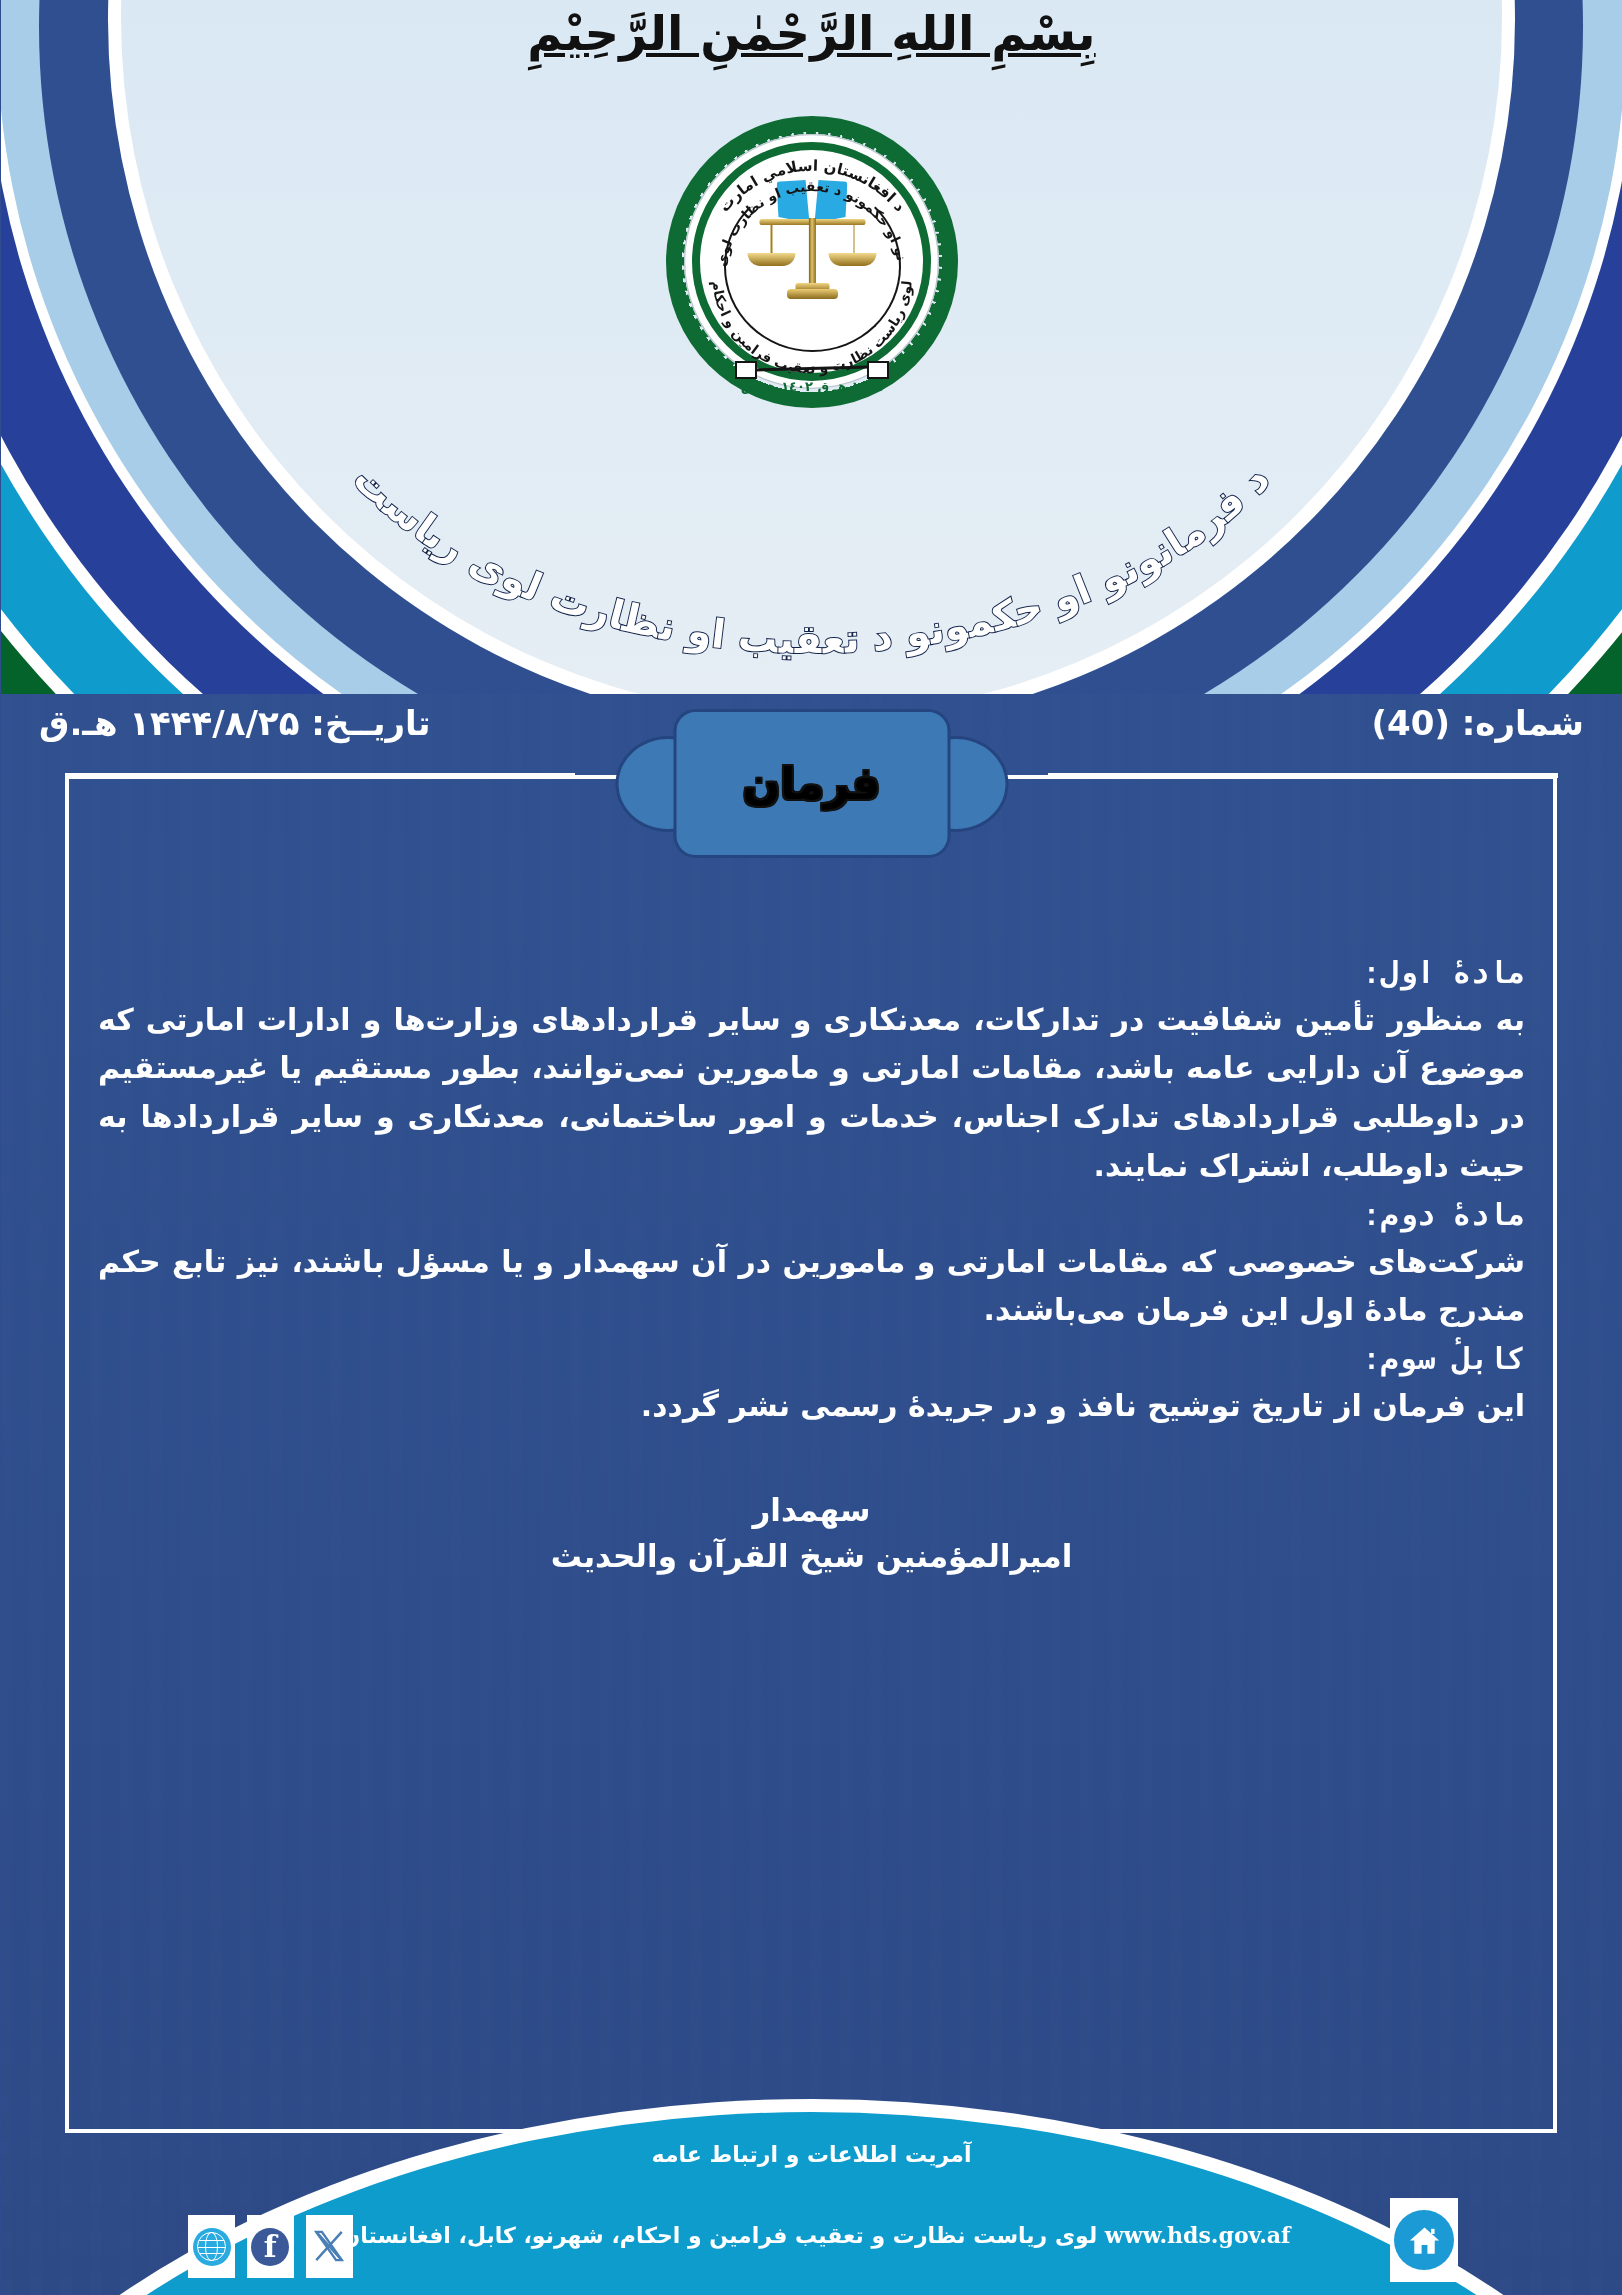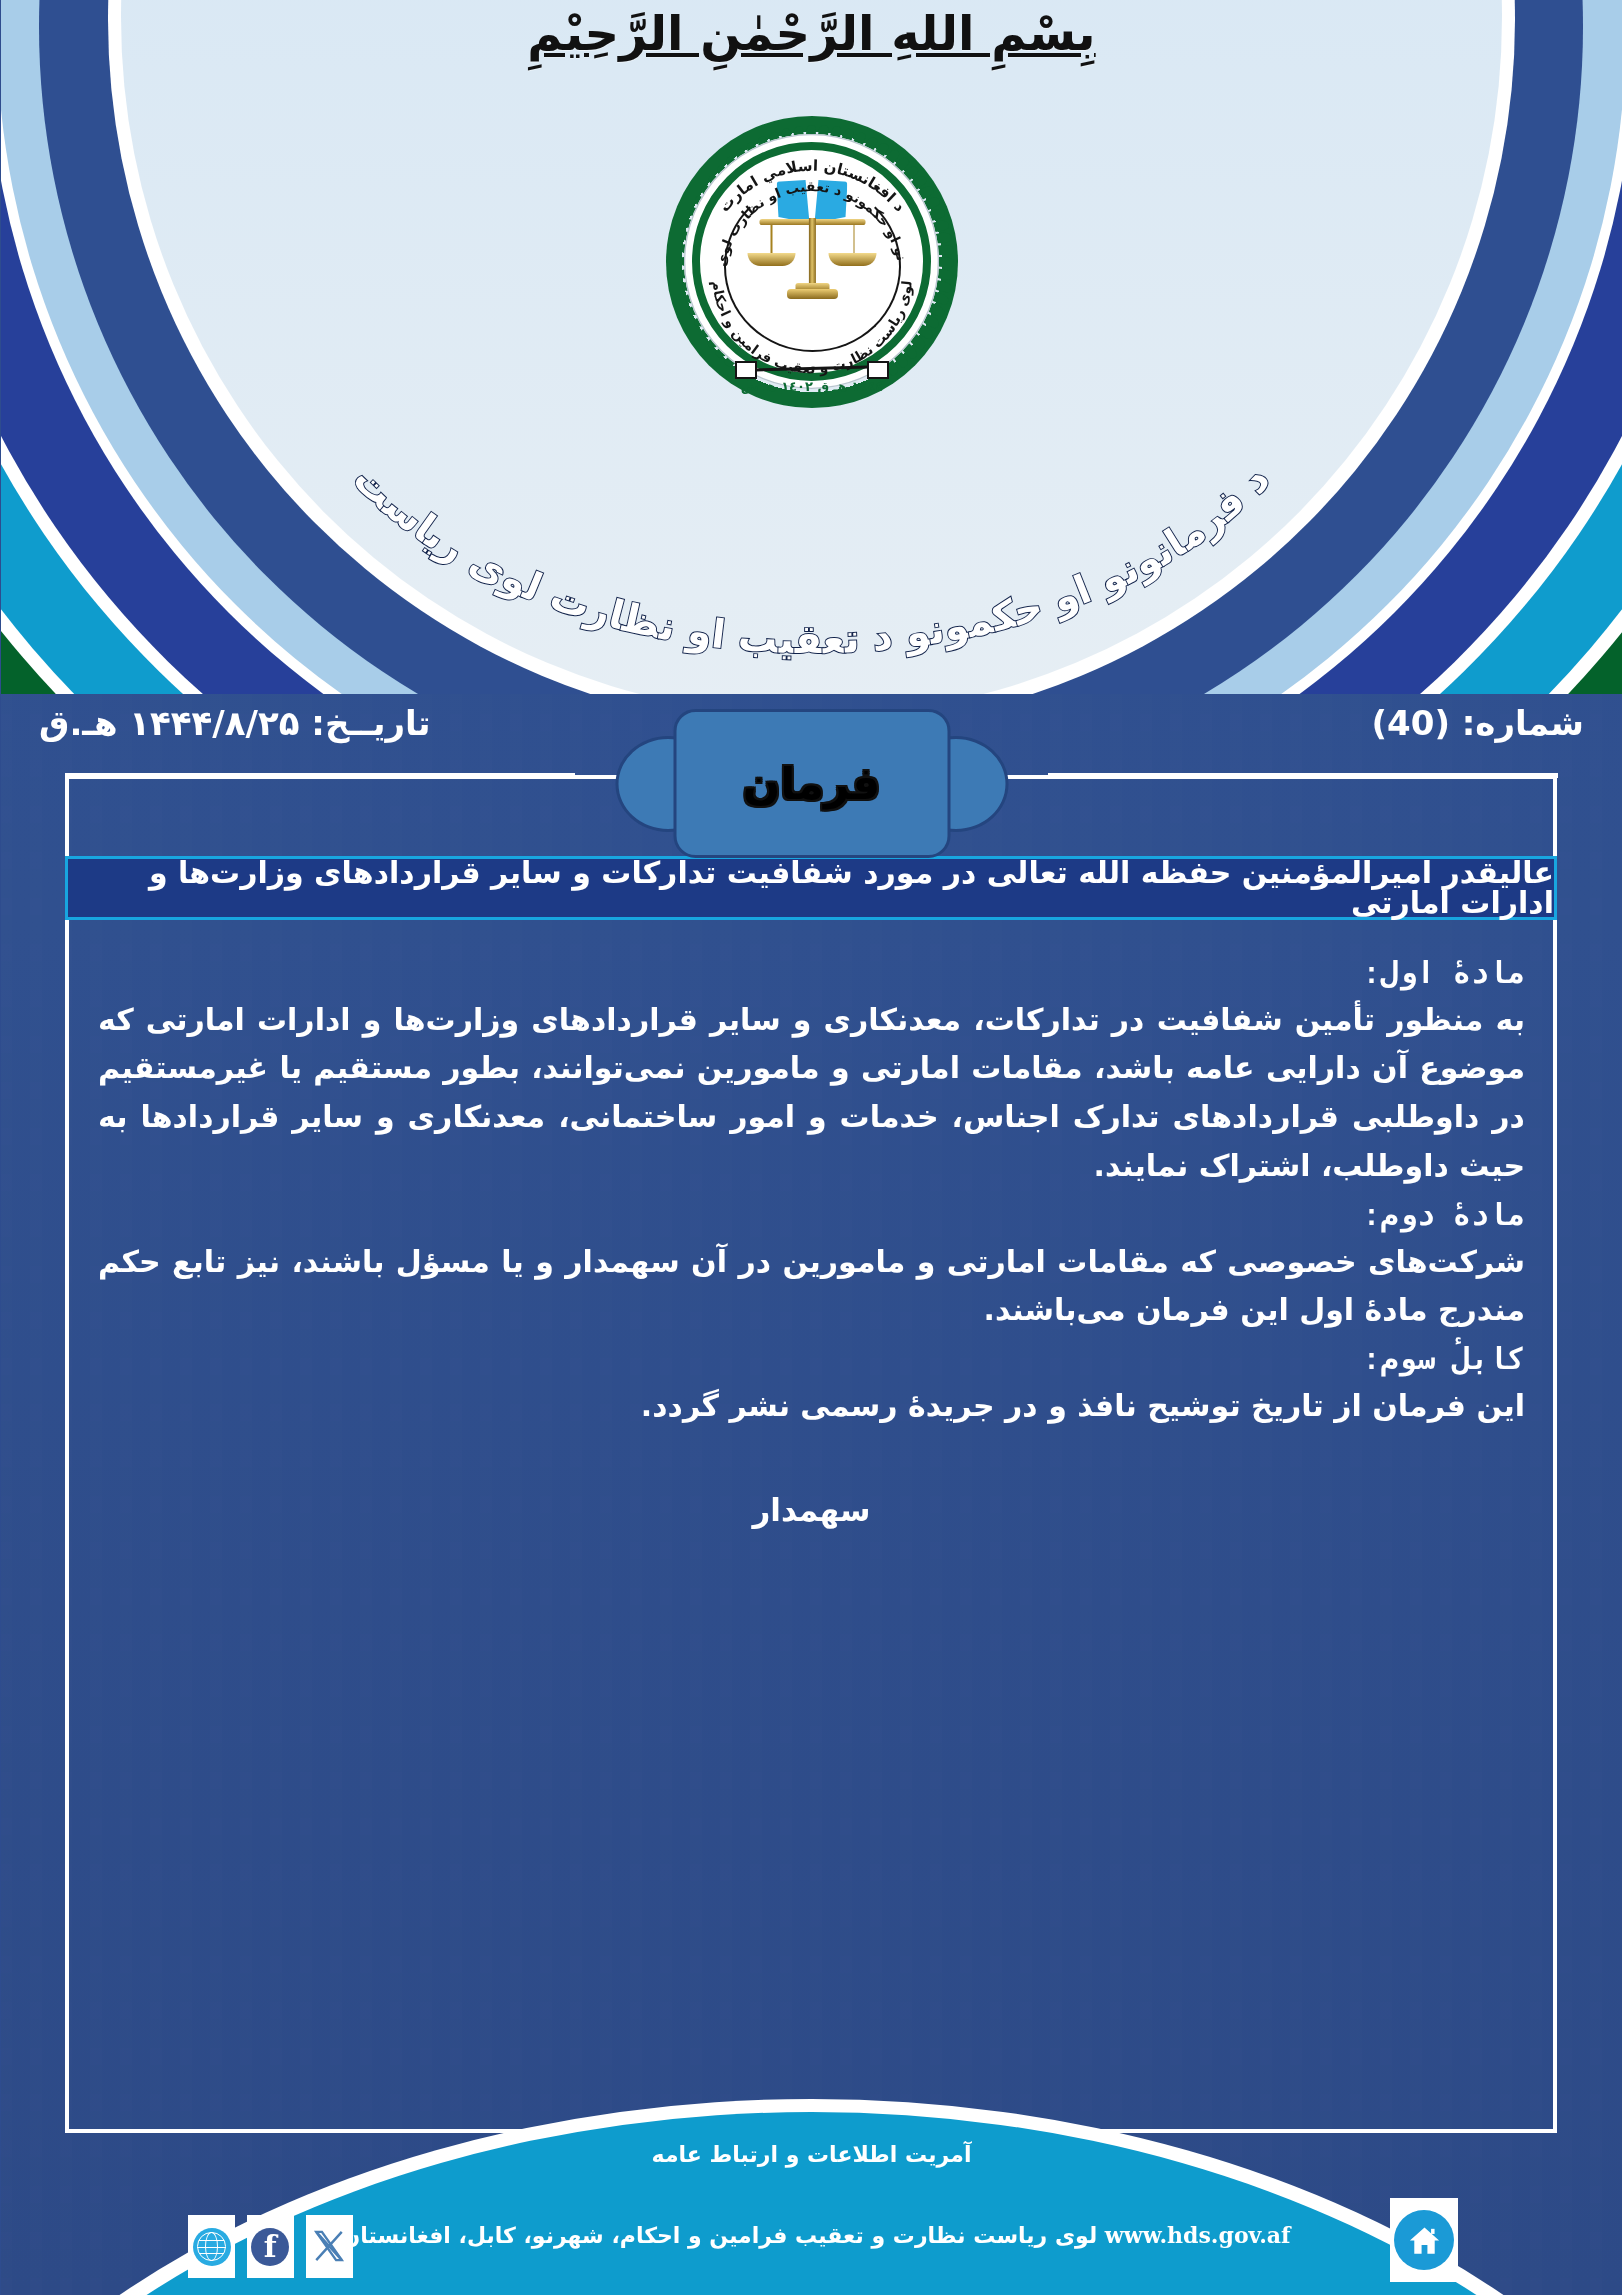--- a/index.html
+++ b/index.html
@@ -379,37 +379,35 @@
     <div class="badge-lobe r"></div>
     <div class="badge-main">
       <span class="badge-txt">فرمان</span>
     </div>
   </div>
 
   <div class="frame-top-l"></div>
   <div class="frame-top-r"></div>
   <div class="frame"></div>
 
-  <div class="subbanner">
-    <span>عالیقدر امیرالمؤمنین حفظه الله تعالی در مورد شفافیت تدارکات و سایر قراردادهای وزارت‌ها و ادارات امارتی</span>
-  </div>
 
   <div class="content">
 
     <p class="art-label">مادهٔ اول:</p>
     <p class="art-body">به منظور تأمین شفافیت در تدارکات، معدنکاری و سایر قراردادهای وزارت‌ها و ادارات امارتی که موضوع آن دارایی عامه باشد، مقامات امارتی و مامورین نمی‌توانند، بطور مستقیم یا غیرمستقیم در داوطلبی قراردادهای تدارک اجناس، خدمات و امور ساختمانی، معدنکاری و سایر قراردادها به حیث داوطلب، اشتراک نمایند.</p>
 
     <p class="art-label">مادهٔ دوم:</p>
     <p class="art-body">شرکت‌های خصوصی که مقامات امارتی و مامورین در آن سهمدار و یا مسؤل باشند، نیز تابع حکم مندرج مادهٔ اول این فرمان می‌باشند.</p>
 
     <p class="art-label">کابلٔ سوم:</p>
     <p class="art-body">این فرمان از تاریخ توشیح نافذ و در جریدهٔ رسمی نشر گردد.</p>
 
     <div class="sign">
       <div>سهمدار</div>
+      <div>امیرالمؤمنین شیخ القرآن والحدیث</div>
     </div>
   </div>
 
   <div class="footer">
     <div class="f-band"></div>
     <div class="f-cyan"></div>
 
     <div class="f-dept">آمریت اطلاعات و ارتباط عامه</div>
 
     <div class="f-addr">

